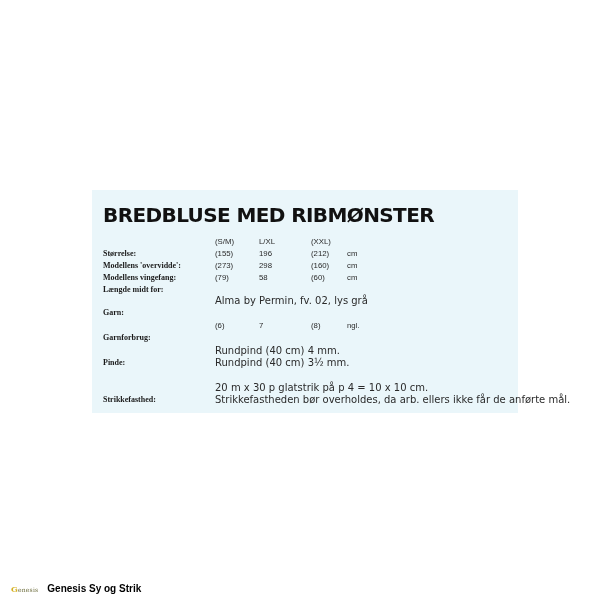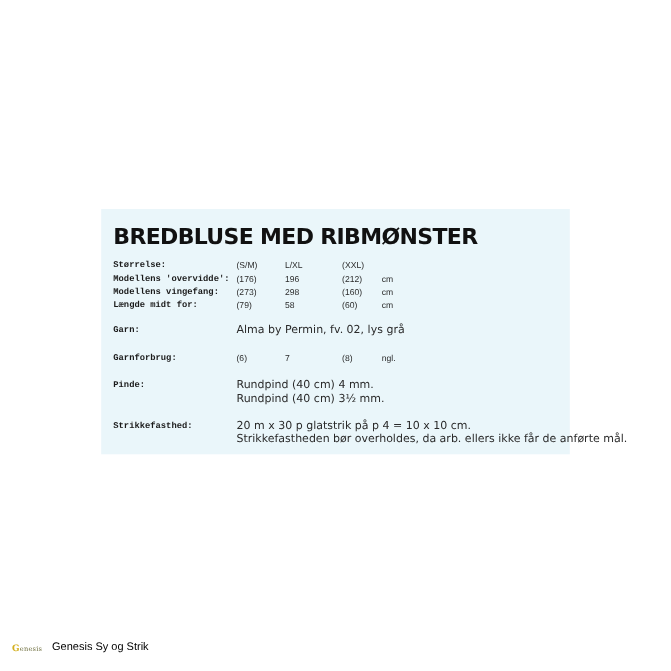--- a/index.html
+++ b/index.html
@@ -40,22 +40,23 @@
       left: 103px;
       font-size: 8.6px;
       line-height: 10px;
       white-space: nowrap;
     }
     .label {
       position: absolute;
       left: 0;
       font-weight: bold;
       color: #1a1a1a;
-      font-family: Liberation Mono, monospace;
+      font-family: Liberation Serif, serif;
       font-size: 8px;
+      margin-top: 12px;
     }
     .cell {
       position: absolute;
       color: #2a2a2a;
       font-family: Liberation Sans, sans-serif;
       font-size: 7.8px;
     }
     .c1 { left: 112px; }
     .c2 { left: 156px; }
     .c3 { left: 208px; }
@@ -81,41 +82,41 @@
       color: #6b6b3a;
       letter-spacing: 0.2px;
     }
     .logo .g {
       color: #d4b020;
       font-size: 8px;
       font-weight: bold;
     }
     .brand {
       font-family: "Liberation Sans", sans-serif;
-      font-weight: normal;
+      font-weight: bold;
       font-size: 10px;
       color: #000;
     }
   </style>
 </head>
 <body>
 
 <div class="panel"></div>
 
 <div class="title">BREDBLUSE MED RIBMØNSTER</div>
 
 <div class="row" style="top:237px;">
   <span class="label">Størrelse:</span>
   <span class="cell c1">(S/M)</span>
   <span class="cell c2">L/XL</span>
   <span class="cell c3">(XXL)</span>
 </div>
 <div class="row" style="top:249px;">
   <span class="label">Modellens 'overvidde':</span>
-  <span class="cell c1">(176)</span>
+  <span class="cell c1">(155)</span>
   <span class="cell c2">196</span>
   <span class="cell c3">(212)</span>
   <span class="cell c4">cm</span>
 </div>
 <div class="row" style="top:261px;">
   <span class="label">Modellens vingefang:</span>
   <span class="cell c1">(273)</span>
   <span class="cell c2">298</span>
   <span class="cell c3">(160)</span>
   <span class="cell c4">cm</span>

